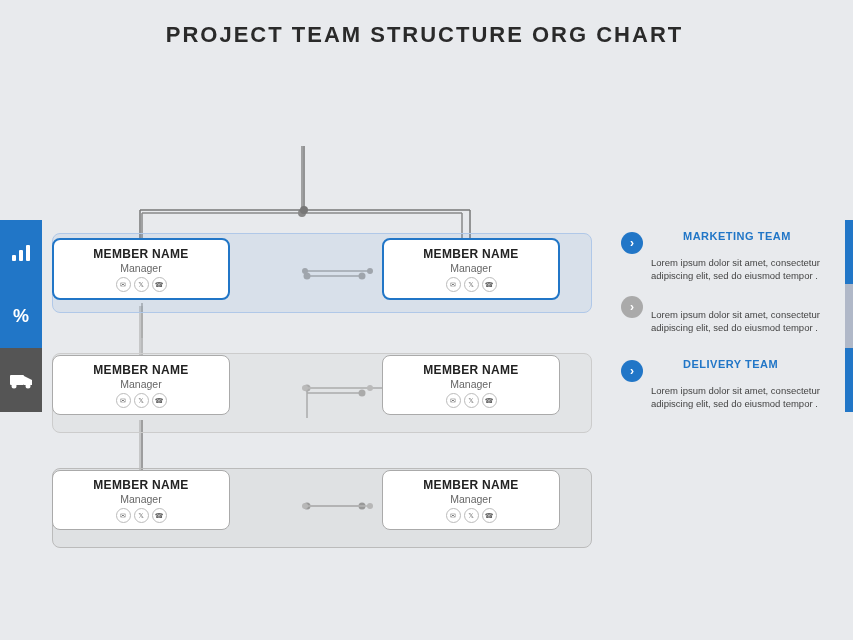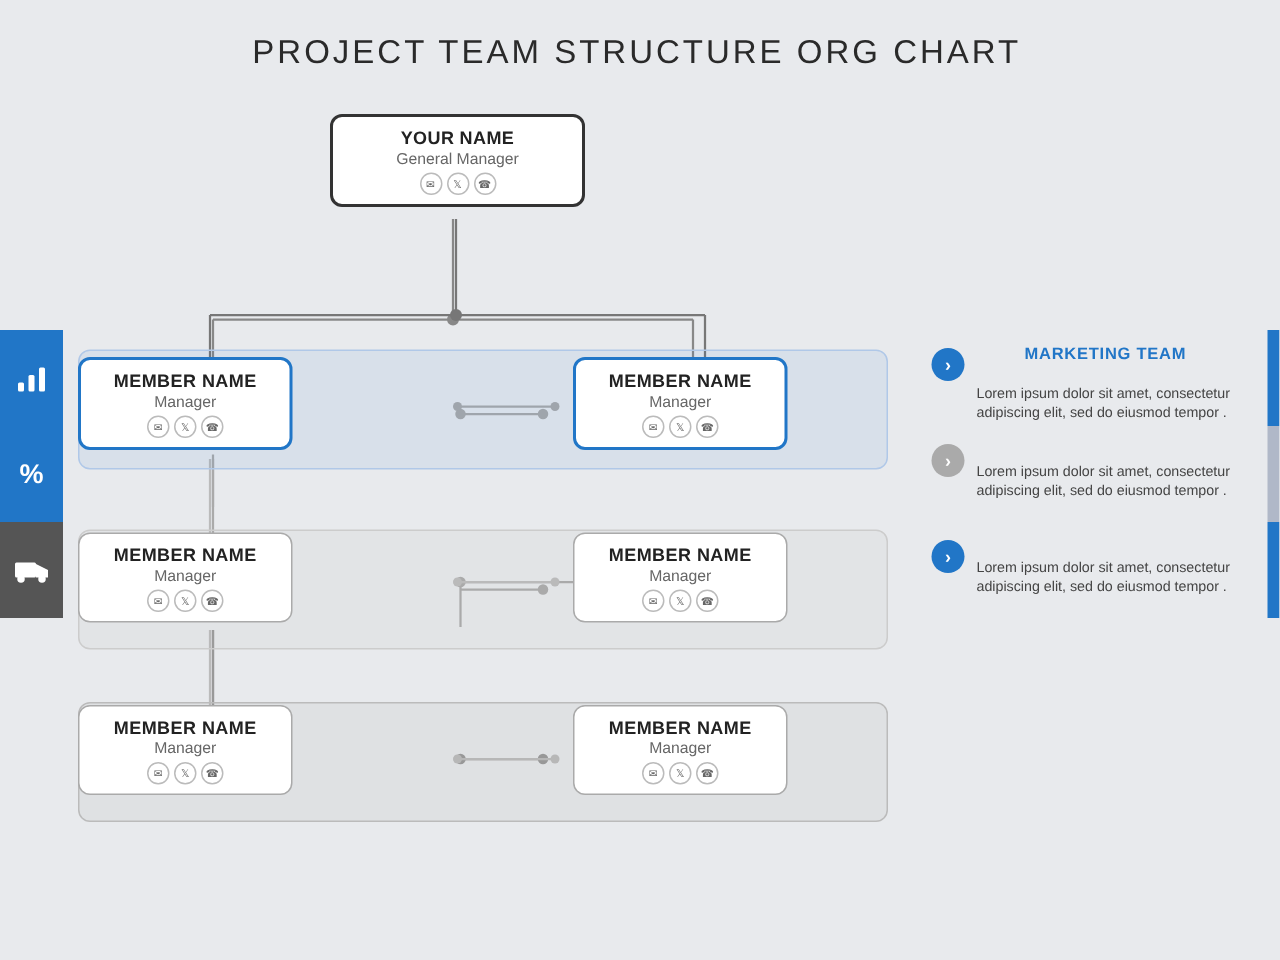--- a/index.html
+++ b/index.html
@@ -9,21 +9,21 @@
       background: #e8eaed;
       font-family: 'Arial', sans-serif;
       overflow: hidden;
       position: relative;
     }
 
     .page-title {
       text-align: center;
       padding: 22px 4px 10px 0;
       font-size: 22px;
-      font-weight: 400;
+      font-weight: 700;
       letter-spacing: 2px;
       color: #2a2a2a;
       text-transform: uppercase;
     }
 
     
     .left-sidebar {
       position: absolute;
       left: 0;
       top: 220px;
@@ -127,21 +127,21 @@
     .band-blue { background: rgba(33, 118, 199, 0.08); border: 1px solid #b0c8e8; }
     .band-gray1 { background: rgba(180,180,180,0.10); border: 1px solid #ccc; }
     .band-gray2 { background: rgba(150,150,150,0.10); border: 1px solid #bbb; }
 
     .org-node {
       position: absolute;
       background: white;
       border-radius: 8px;
       padding: 7px 12px 6px 12px;
       text-align: center;
-      width: 143px;
+      width: 178px;
     }
     .org-node.top { border: 2px solid #333; left: 175px; top: 10px; width: 170px; }
     .org-node.blue-b { border: 2.5px solid #2176c7; }
     .org-node.gray-b { border: 1.5px solid #aaa; }
 
     .org-name-row { font-size: 12px; color: #222; line-height: 1.2; }
     .org-name-row .bold { font-weight: 900; text-transform: uppercase; letter-spacing: 0.3px; }
     .org-role { font-size: 10.5px; color: #666; margin: 1px 0 3px 0; }
     .org-icons { display: flex; justify-content: center; gap: 3px; }
     .oi {
@@ -252,33 +252,20 @@
 
     <line x1="263" y1="448" x2="328" y2="448" stroke="#bbb" stroke-width="1.5"></line>
     <circle cx="263" cy="448" r="3" fill="#bbb"></circle>
     <circle cx="328" cy="448" r="3" fill="#bbb"></circle>
   </svg>
 
   <div class="band band-blue" style="top:175px; height:80px;"></div>
   <div class="band band-gray1" style="top:295px; height:80px;"></div>
   <div class="band band-gray2" style="top:410px; height:80px;"></div>
 
-  <div class="org-node top" style="left:178px; top:18px;">
-    <div class="org-name-row">
-      <span class="bold">YOUR</span>
-      <span style="font-weight:400;"> </span>
-      <span class="bold">NAME</span>
-    </div>
-    <div class="org-role">General Manager</div>
-    <div class="org-icons">
-      <div class="oi">✉</div>
-      <div class="oi">𝕏</div>
-      <div class="oi">☎</div>
-    </div>
-  </div>
 
   <div class="org-node blue-b" style="left:10px; top:180px;">
     <div class="org-name-row">
       <span class="bold">MEMBER </span><span class="bold">NAME</span>
     </div>
     <div class="org-role">Manager</div>
     <div class="org-icons">
       <div class="oi">✉</div>
       <div class="oi">𝕏</div>
       <div class="oi">☎</div>
@@ -360,17 +347,18 @@
   <div class="info-panel">
     <div class="info-chevron gray">›</div>
     <div class="info-text">
       <div class="info-desc">Lorem ipsum dolor sit amet, consectetur adipiscing elit, sed do eiusmod tempor .</div>
     </div>
   </div>
 
   <div class="info-panel">
     <div class="info-chevron blue">›</div>
     <div class="info-text">
+      <div class="info-team-name blue">DELIVERY TEAM</div>
       <div class="info-desc">Lorem ipsum dolor sit amet, consectetur adipiscing elit, sed do eiusmod tempor .</div>
     </div>
   </div>
 
 </div>
 
 </body></html>

